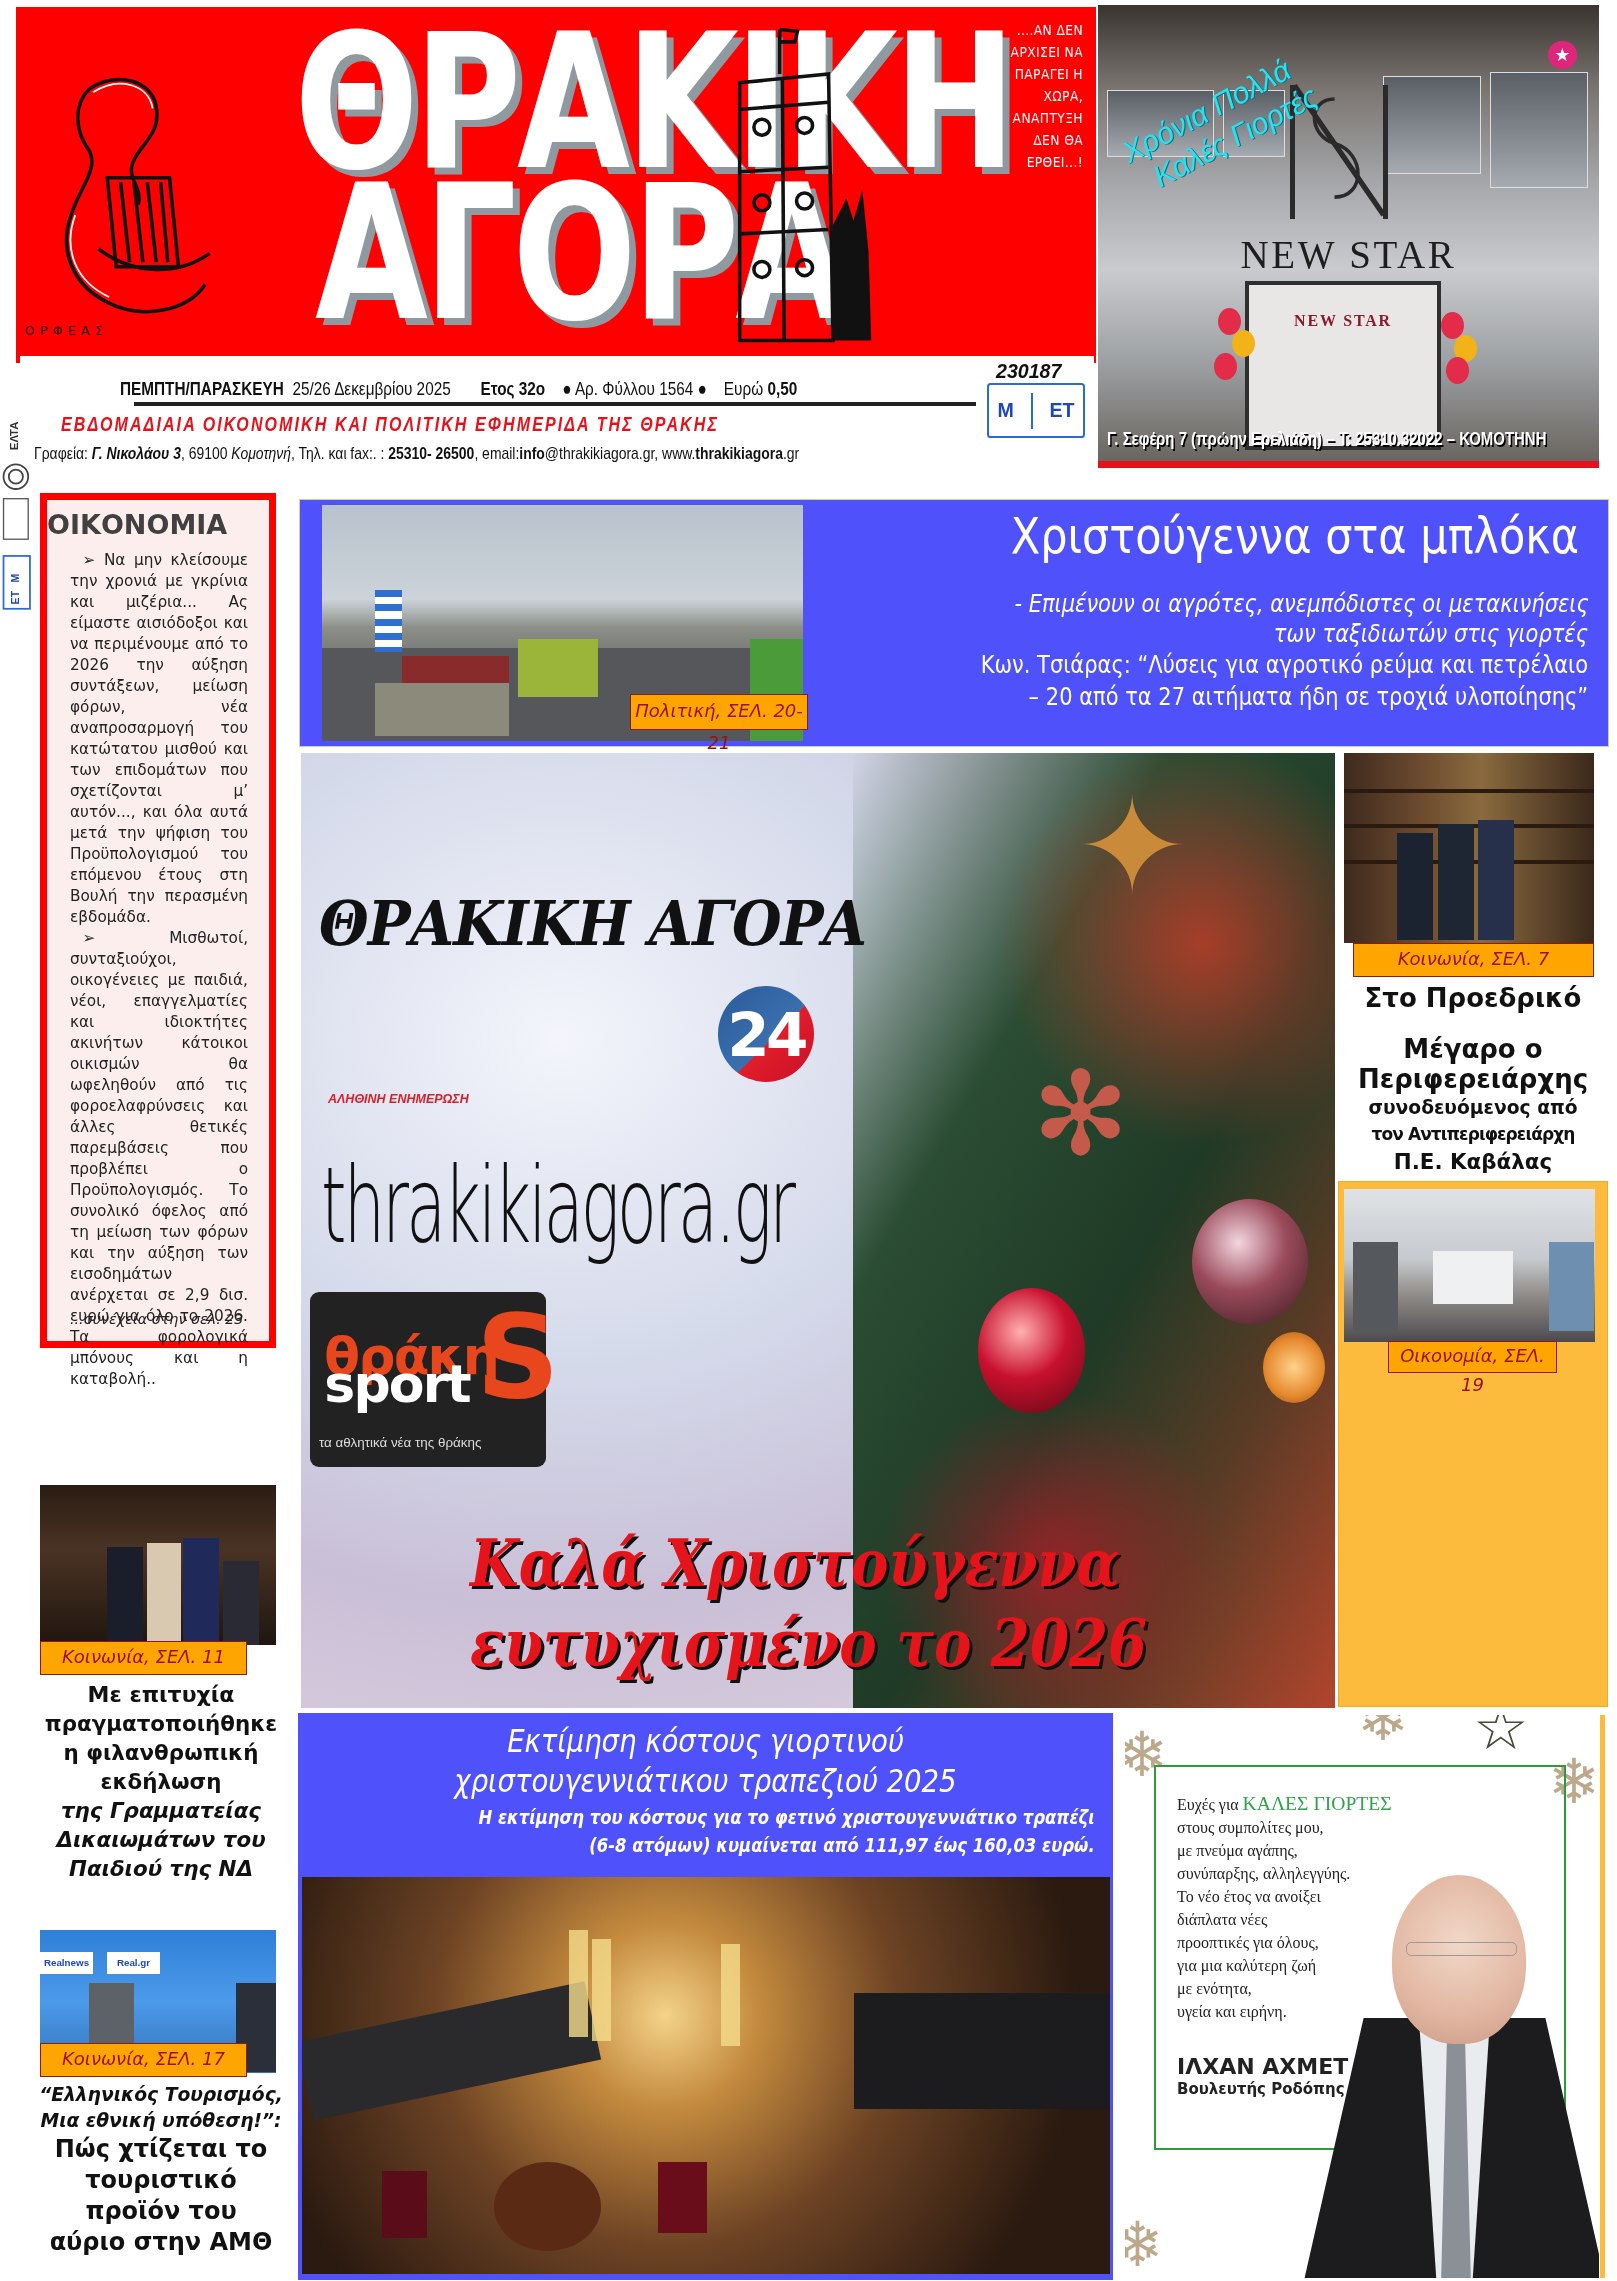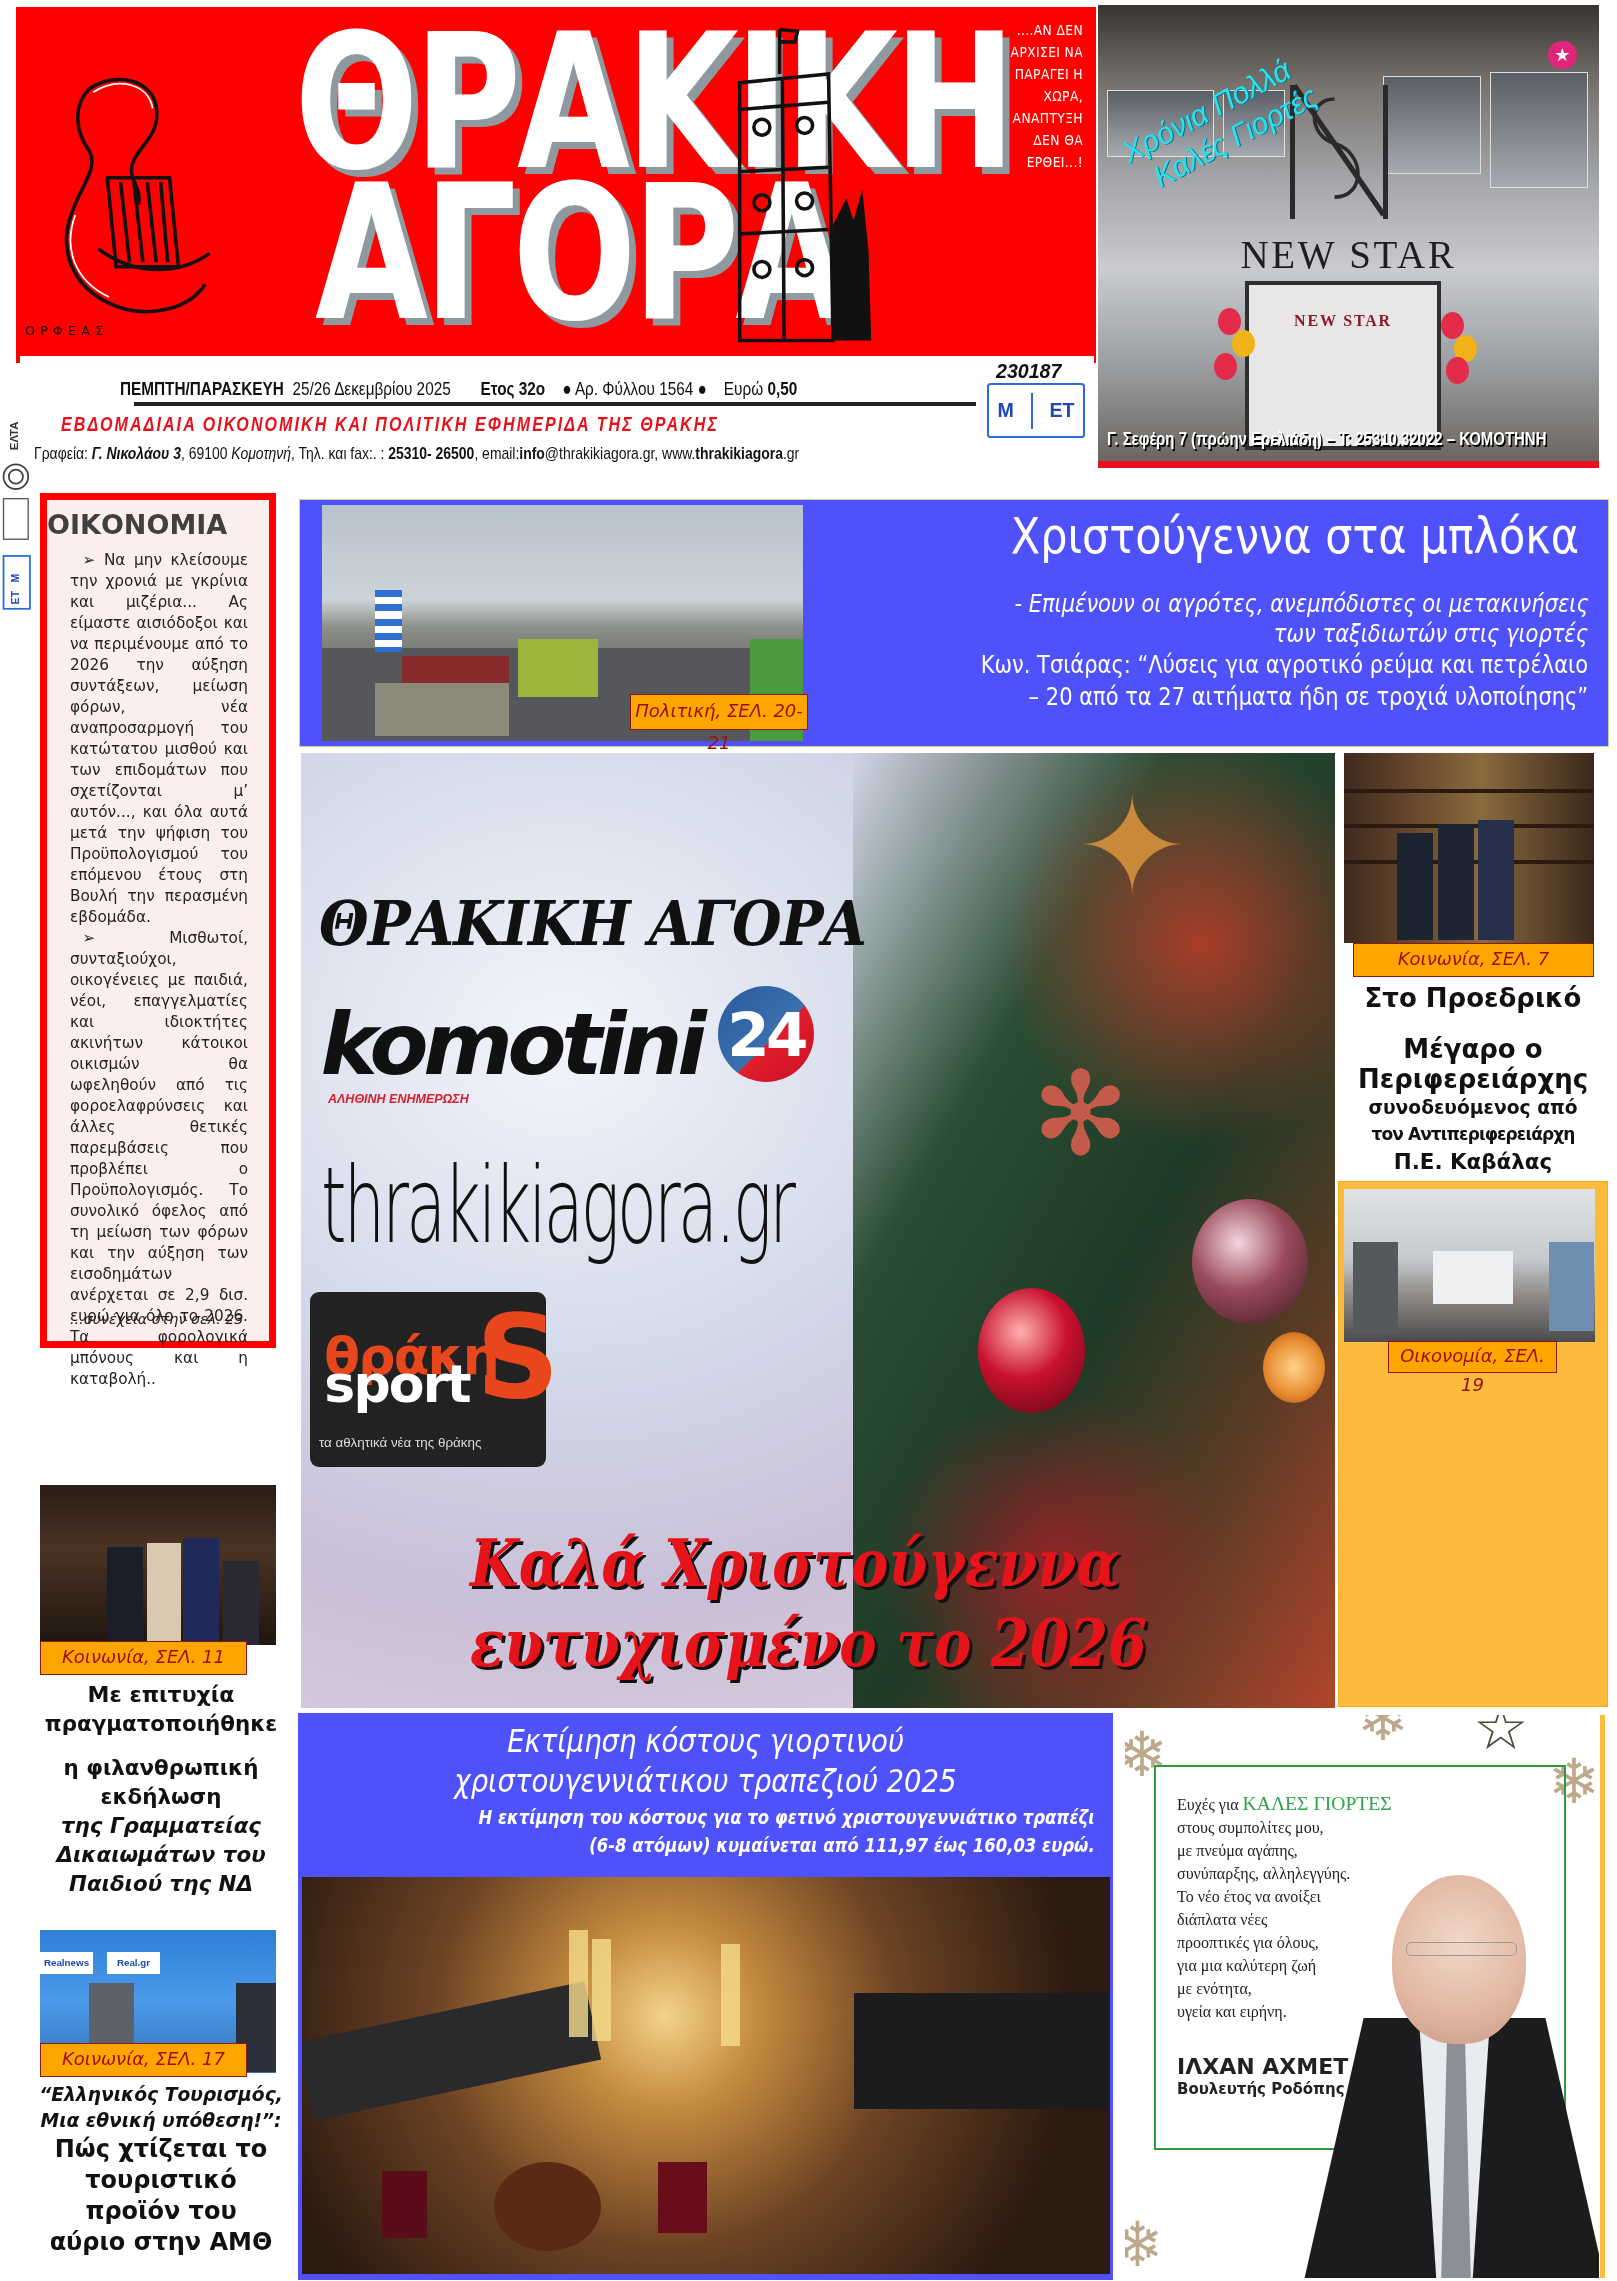--- a/index.html
+++ b/index.html
@@ -250,21 +250,20 @@
 
 <div class="abs xmas">
   <div class="abs xmas-tree"></div>
   <div class="ornament" style="left:677px;top:535px;width:107px;height:125px;background:radial-gradient(circle at 40% 35%,#ffb0b0 0,#c8102e 45%,#5a0a14 100%);"></div>
   <div class="ornament" style="left:891px;top:446px;width:116px;height:125px;background:radial-gradient(circle at 40% 35%,#f4d6e0 0,#9a4a5a 45%,#3a1a20 100%);"></div>
   <div class="ornament" style="left:962px;top:579px;width:62px;height:71px;background:radial-gradient(circle,#ffd28a 0,#e68a2e 60%,#a34a10 100%);"></div>
   <div class="abs" style="left:731px;top:303px;color:#c45a4a;font-size:116px;line-height:1;">✻</div>
   <div class="abs" style="left:775px;top:27px;color:#c98a3a;font-size:134px;line-height:1;">✦</div>
 
   <div class="abs xmas-ta">ΘΡΑΚΙΚΗ ΑΓΟΡΑ</div>
-  <div class="abs k24">komotini</div>
   <div class="abs k24-badge">24</div>
   <div class="abs k24-sub">ΑΛΗΘΙΝΗ ΕΝΗΜΕΡΩΣΗ</div>
   <div class="abs thr-gr">thrakikiagora.gr</div>
   <div class="abs ts-sports">
     <div class="abs ts-sports-a">θράκη</div>
     <div class="abs ts-sports-b">sport</div>
     <div class="abs ts-sports-s">S</div>
     <div class="abs ts-sports-c">τα αθλητικά νέα της θράκης</div>
   </div>
   <div class="abs wish" style="left:169px;top:771px;">Καλά Χριστούγεννα</div>
@@ -301,21 +300,21 @@
 <div class="abs l-photo1 photo">
   <div class="abs" style="left:67px;top:62px;width:36px;height:98px;background:#1a1d2a;"></div>
   <div class="abs" style="left:107px;top:58px;width:34px;height:102px;background:#d9c9b0;"></div>
   <div class="abs" style="left:143px;top:53px;width:36px;height:107px;background:#1f2a5a;"></div>
   <div class="abs" style="left:183px;top:76px;width:36px;height:85px;background:#2a2a35;"></div>
 </div>
 <div class="tag" style="left:40px;top:1641px;width:207px;height:34px;line-height:30px;">Κοινωνία, ΣΕΛ. 11</div>
 <div class="abs headline" style="left:36px;top:1680px;width:250px;">
   <div style="font-size:22px;line-height:29px;">Με επιτυχία</div>
   <div style="font-size:21.4px;line-height:29px;">πραγματοποιήθηκε</div>
-  <div style="font-size:21.4px;line-height:29px;margin-top:15px;">η φιλανθρωπική</div>
+  <div style="font-size:21.4px;line-height:29px;">η φιλανθρωπική</div>
   <div style="font-size:21.4px;line-height:29px;">εκδήλωση</div>
   <div style="font-size:21.4px;line-height:29px;font-style:italic;">της Γραμματείας</div>
   <div style="font-size:21.4px;line-height:29px;font-style:italic;">Δικαιωμάτων του</div>
   <div style="font-size:21.4px;line-height:29px;font-style:italic;">Παιδιού της ΝΔ</div>
 </div>
 
 <div class="abs l-photo2 photo">
   <div class="abs" style="left:0;top:22px;width:53px;height:22px;background:#ffffff;color:#1e48b8;font-size:9.8px;font-weight:bold;line-height:22px;text-align:center;">Realnews</div>
   <div class="abs" style="left:67px;top:22px;width:53px;height:22px;background:#ffffff;color:#1e48b8;font-size:9.8px;font-weight:bold;line-height:22px;text-align:center;">Real.gr</div>
   <div class="abs" style="left:49px;top:53px;width:45px;height:89px;background:#5d6168;"></div>

